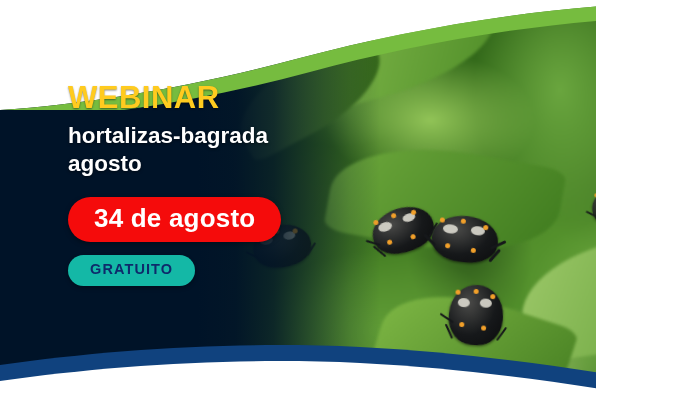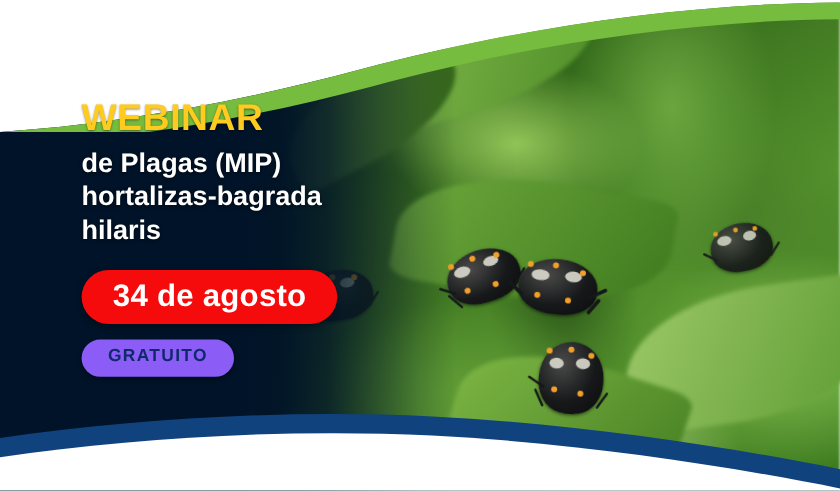--- a/index.html
+++ b/index.html
@@ -6,21 +6,21 @@
     margin: 0;
     padding: 0;
     background: #ffffff;
   }
   body {
     font-family: "Liberation Sans", sans-serif;
   }
 
   #banner {
     position: relative;
-    width: 700px;
+    width: 596px;
     height: 409px;
     overflow: hidden;
     background: #ffffff;
   }
 
   
   .photo-clip {
     position: absolute;
     inset: 0;
     clip-path: ellipse(132% 92% at 50% 50%);
@@ -144,21 +144,21 @@
     font-weight: bold;
     letter-spacing: .2px;
     padding: 7px 26px 9px 26px;
     border-radius: 30px;
     line-height: 1.12;
     box-shadow: 0 2px 5px rgba(0,0,0,.35);
   }
   .free-pill {
     display: inline-block;
     margin-top: 13px;
-    background: #8b5cf6;
+    background: #14b8a6;
     color: #0E2A6B;
     font-size: 14.5px;
     font-weight: bold;
     letter-spacing: 1.1px;
     padding: 7px 22px 8px 22px;
     border-radius: 20px;
     line-height: 1.1;
     box-shadow: 0 2px 4px rgba(0,0,0,.3);
   }
 </style>
@@ -255,23 +255,22 @@
   <svg class="bottom-deco" viewBox="0 0 700 90" preserveAspectRatio="none">
     <path d="M0,46 C110,30 240,22 360,28 C480,34 600,52 700,72 L700,90 L0,90 Z" fill="#10427E"></path>
     <path d="M0,62 C110,46 240,38 360,44 C480,50 600,68 700,88 L700,90 L0,90 Z" fill="#ffffff"></path>
   </svg>
 
   <div class="content">
 
     <div class="kicker">WEBINAR</div>
 
     <div class="headline">
-      <span>de Plagas (MIP)</span>
       <span>hortalizas-bagrada</span>
-      <span>hilaris</span>
+      <span>agosto</span>
     </div>
 
     <div>
       <div class="date-pill">34 de agosto</div>
     </div>
 
     <div>
       <div class="free-pill">GRATUITO</div>
     </div>
 

